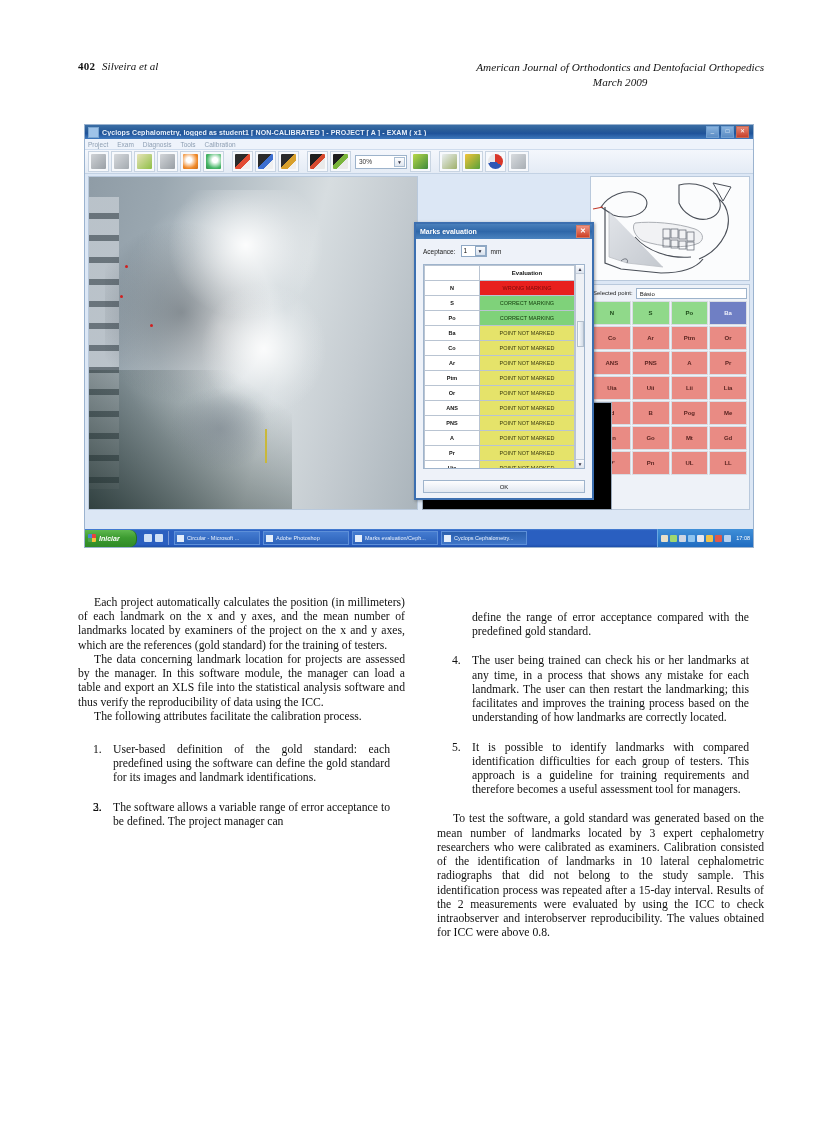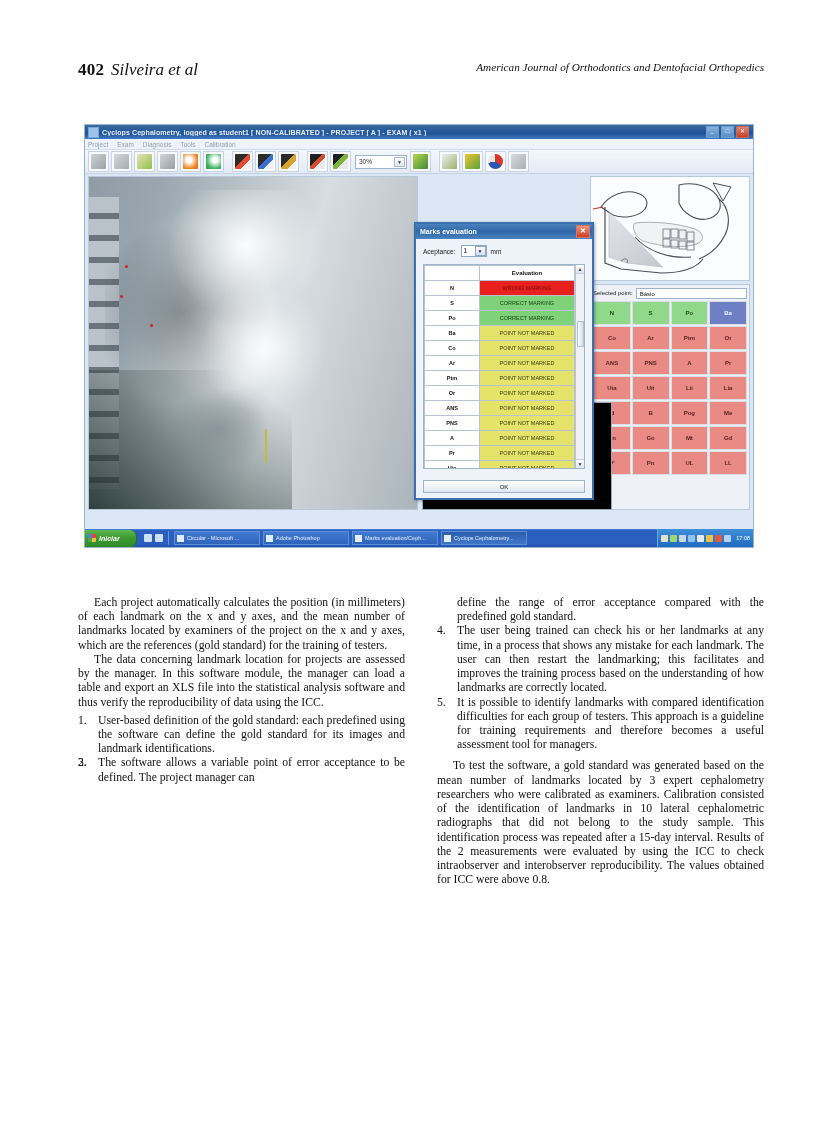--- a/index.html
+++ b/index.html
@@ -23,21 +23,21 @@
   
   .runhead {
     position: absolute;
     left: 78px; top: 60px;
     width: 686px;
     display: flex;
     justify-content: space-between;
     align-items: flex-start;
   }
   .runhead-left {
-    font-size: 17px;
+    font-size: 11px;
     white-space: nowrap;
   }
   .runhead-left .pagenum {
     font-weight: bold;
     font-style: normal;
     margin-right: 7px;
     letter-spacing: 0.2px;
   }
   .runhead-left .authors {
     font-style: italic;
@@ -520,41 +520,42 @@
   .col.right { left: 437px; }
   .col p { margin: 0; text-indent: 16px; }
   .col p.spaced { margin-top: 7px; }
   ol.nums {
     margin: 0; padding: 0;
     list-style: none;
   }
   ol.nums li {
     position: relative;
     padding-left: 20px;
-    margin: 0;
+    margin: 15px;
     text-align: justify;
   }
   ol.nums li .num {
     position: absolute;
     left: 0; top: 0;
     width: 16px;
   }
   .list-gap { height: 4px; }
 </style>
 </head>
 <body>
 
 <div class="page">
 
   <div class="runhead">
     <div class="runhead-left">
       <span class="pagenum">402</span><span class="authors">Silveira et al</span>
     </div>
     <div class="runhead-right">
       <div>American Journal of Orthodontics and Dentofacial Orthopedics</div>
+      <div>March 2009</div>
     </div>
   </div>
 
   <div class="figure">
     <div class="winshot">
 
       <div class="titlebar">
         <div class="tb-icon"></div>
         <div class="tb-title">Cyclops Cephalometry, logged as student1 [ NON-CALIBRATED ] - PROJECT [ A ] - EXAM ( x1 )</div>
         <div class="tb-buttons">
@@ -858,32 +859,33 @@
         </div>
       </div>
 
     </div>
   </div>
 
 
   <div class="col left">
     <p>Each project automatically calculates the position (in millimeters) of each landmark on the x and y axes, and the mean number of landmarks located by examiners of the project on the x and y axes, which are the references (gold standard) for the training of testers.</p>
     <p>The data concerning landmark location for projects are assessed by the manager. In this software module, the manager can load a table and export an XLS file into the statistical analysis software and thus verify the reproducibility of data using the ICC.</p>
+    <p>The following attributes facilitate the calibration process.</p>
     <div class="list-gap"></div>
     <ol class="nums">
       <li>
         <span class="num">1.</span>
         <span>User-based definition of the gold standard: each predefined using the software can define the gold standard for its images and landmark identifications.</span>
       </li>
       <li>
         <span class="num">2.</span>
       </li>
       <li>
         <span class="num">3.</span>
-        <span>The software allows a variable point of error acceptance to be defined. The project manager can</span>
+        <span>The software allows a variable range of error acceptance to be defined. The project manager can</span>
       </li>
     </ol>
   </div>
 
   <div class="col right">
     <ol class="nums">
       <li>
         <span>define the range of error acceptance compared with the predefined gold standard.</span>
       </li>
       <li>

